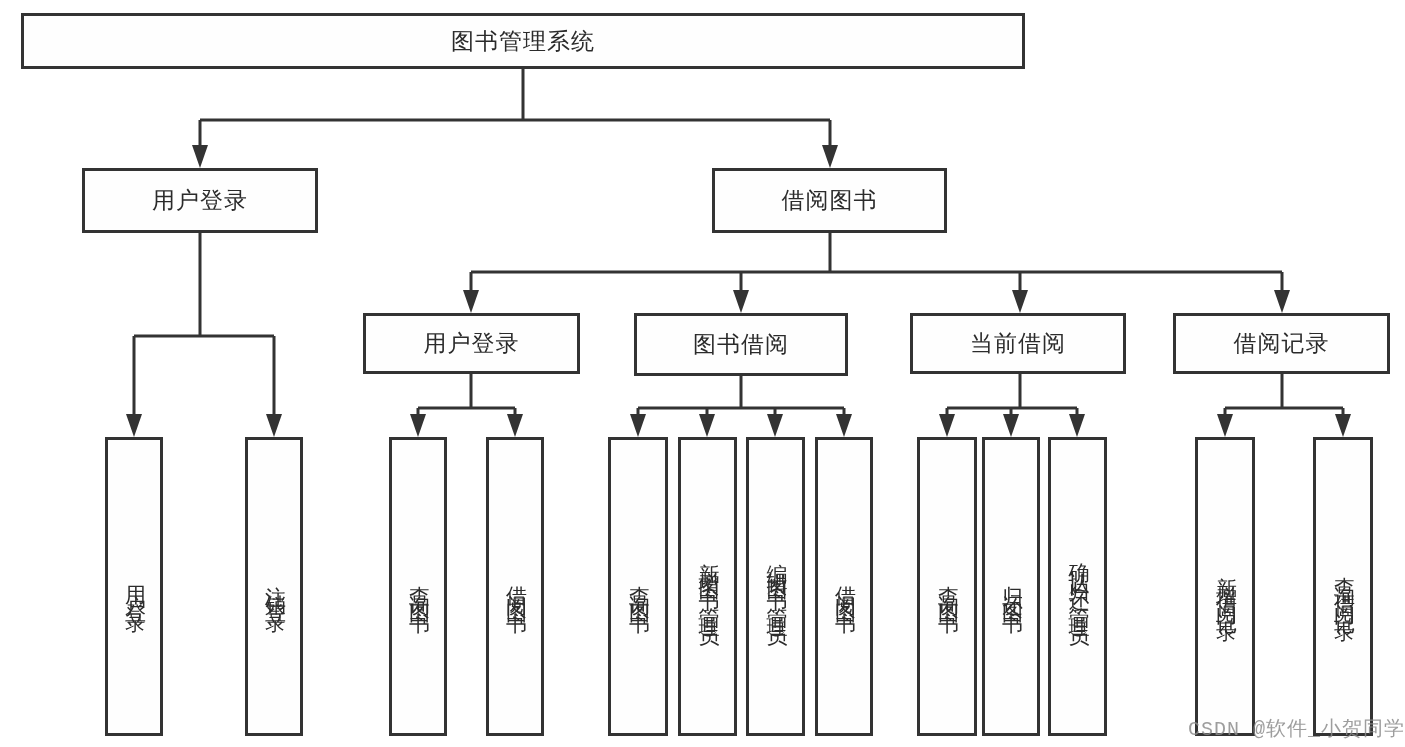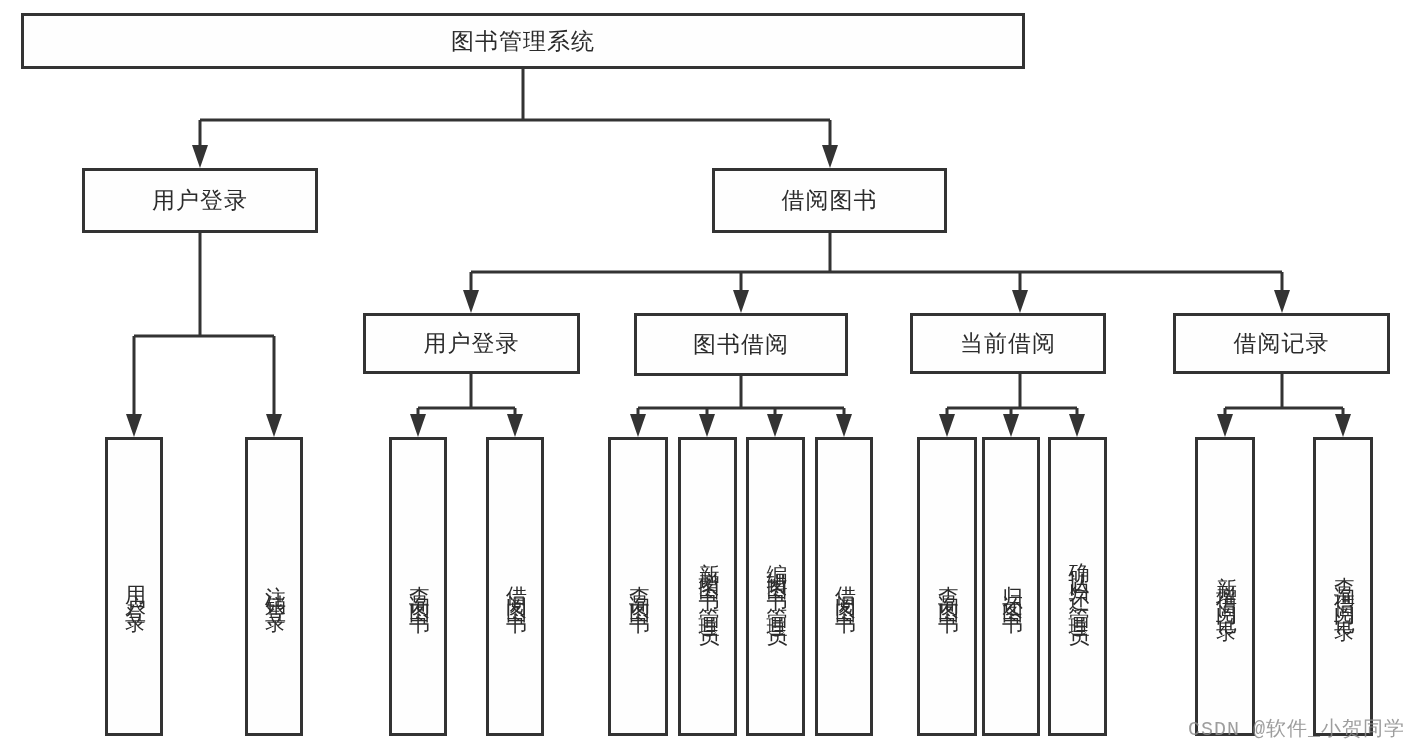--- a/index.html
+++ b/index.html
@@ -53,21 +53,21 @@
     line-height: 1;
   }
   
   #n-root   { left: 21px;   top: 13px;  width: 1004px; height: 56px; }
   
   #n-login  { left: 82px;   top: 168px; width: 236px;  height: 65px; }
   #n-mgmt   { left: 712px;  top: 168px; width: 235px;  height: 65px; }
   
   #n-newbk  { left: 363px;  top: 313px; width: 217px;  height: 61px; }
   #n-borrow { left: 634px;  top: 313px; width: 214px;  height: 63px; }
-  #n-curr   { left: 910px;  top: 313px; width: 196px;  height: 61px; }
+  #n-curr   { left: 910px;  top: 313px; width: 216px;  height: 61px; }
   #n-rec    { left: 1173px; top: 313px; width: 217px;  height: 61px; }
   
   .leaf     { top: 437px; height: 299px; }
   #l-a1 { left: 105px;  width: 58px; }
   #l-a2 { left: 245px;  width: 58px; }
   #l-b1 { left: 389px;  width: 58px; }
   #l-b2 { left: 486px;  width: 58px; }
   #l-c1 { left: 608px;  width: 60px; }
   #l-c2 { left: 678px;  width: 59px; }
   #l-c3 { left: 746px;  width: 59px; }

